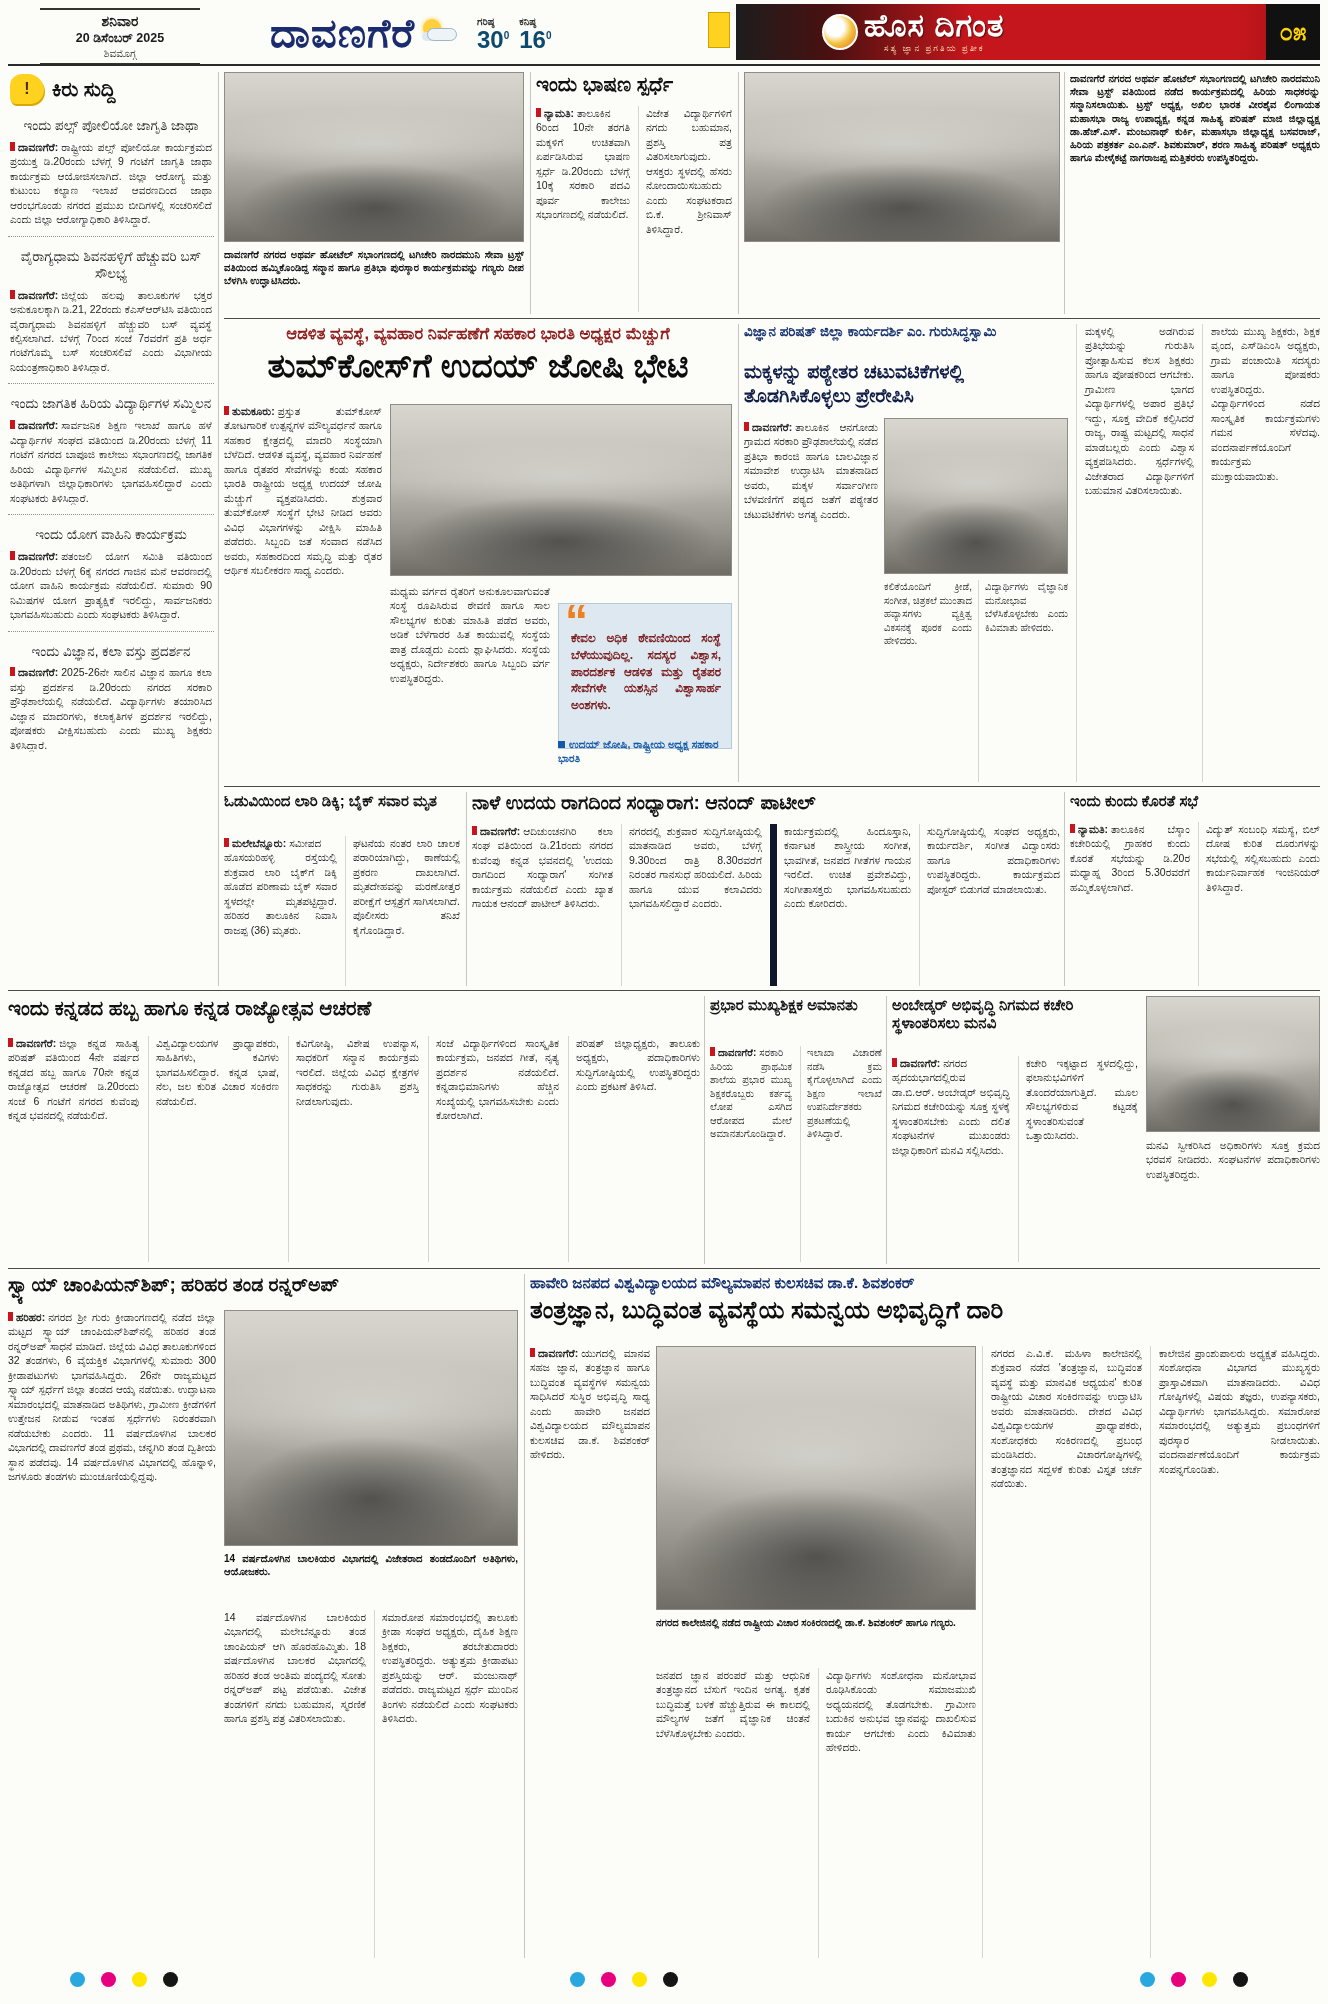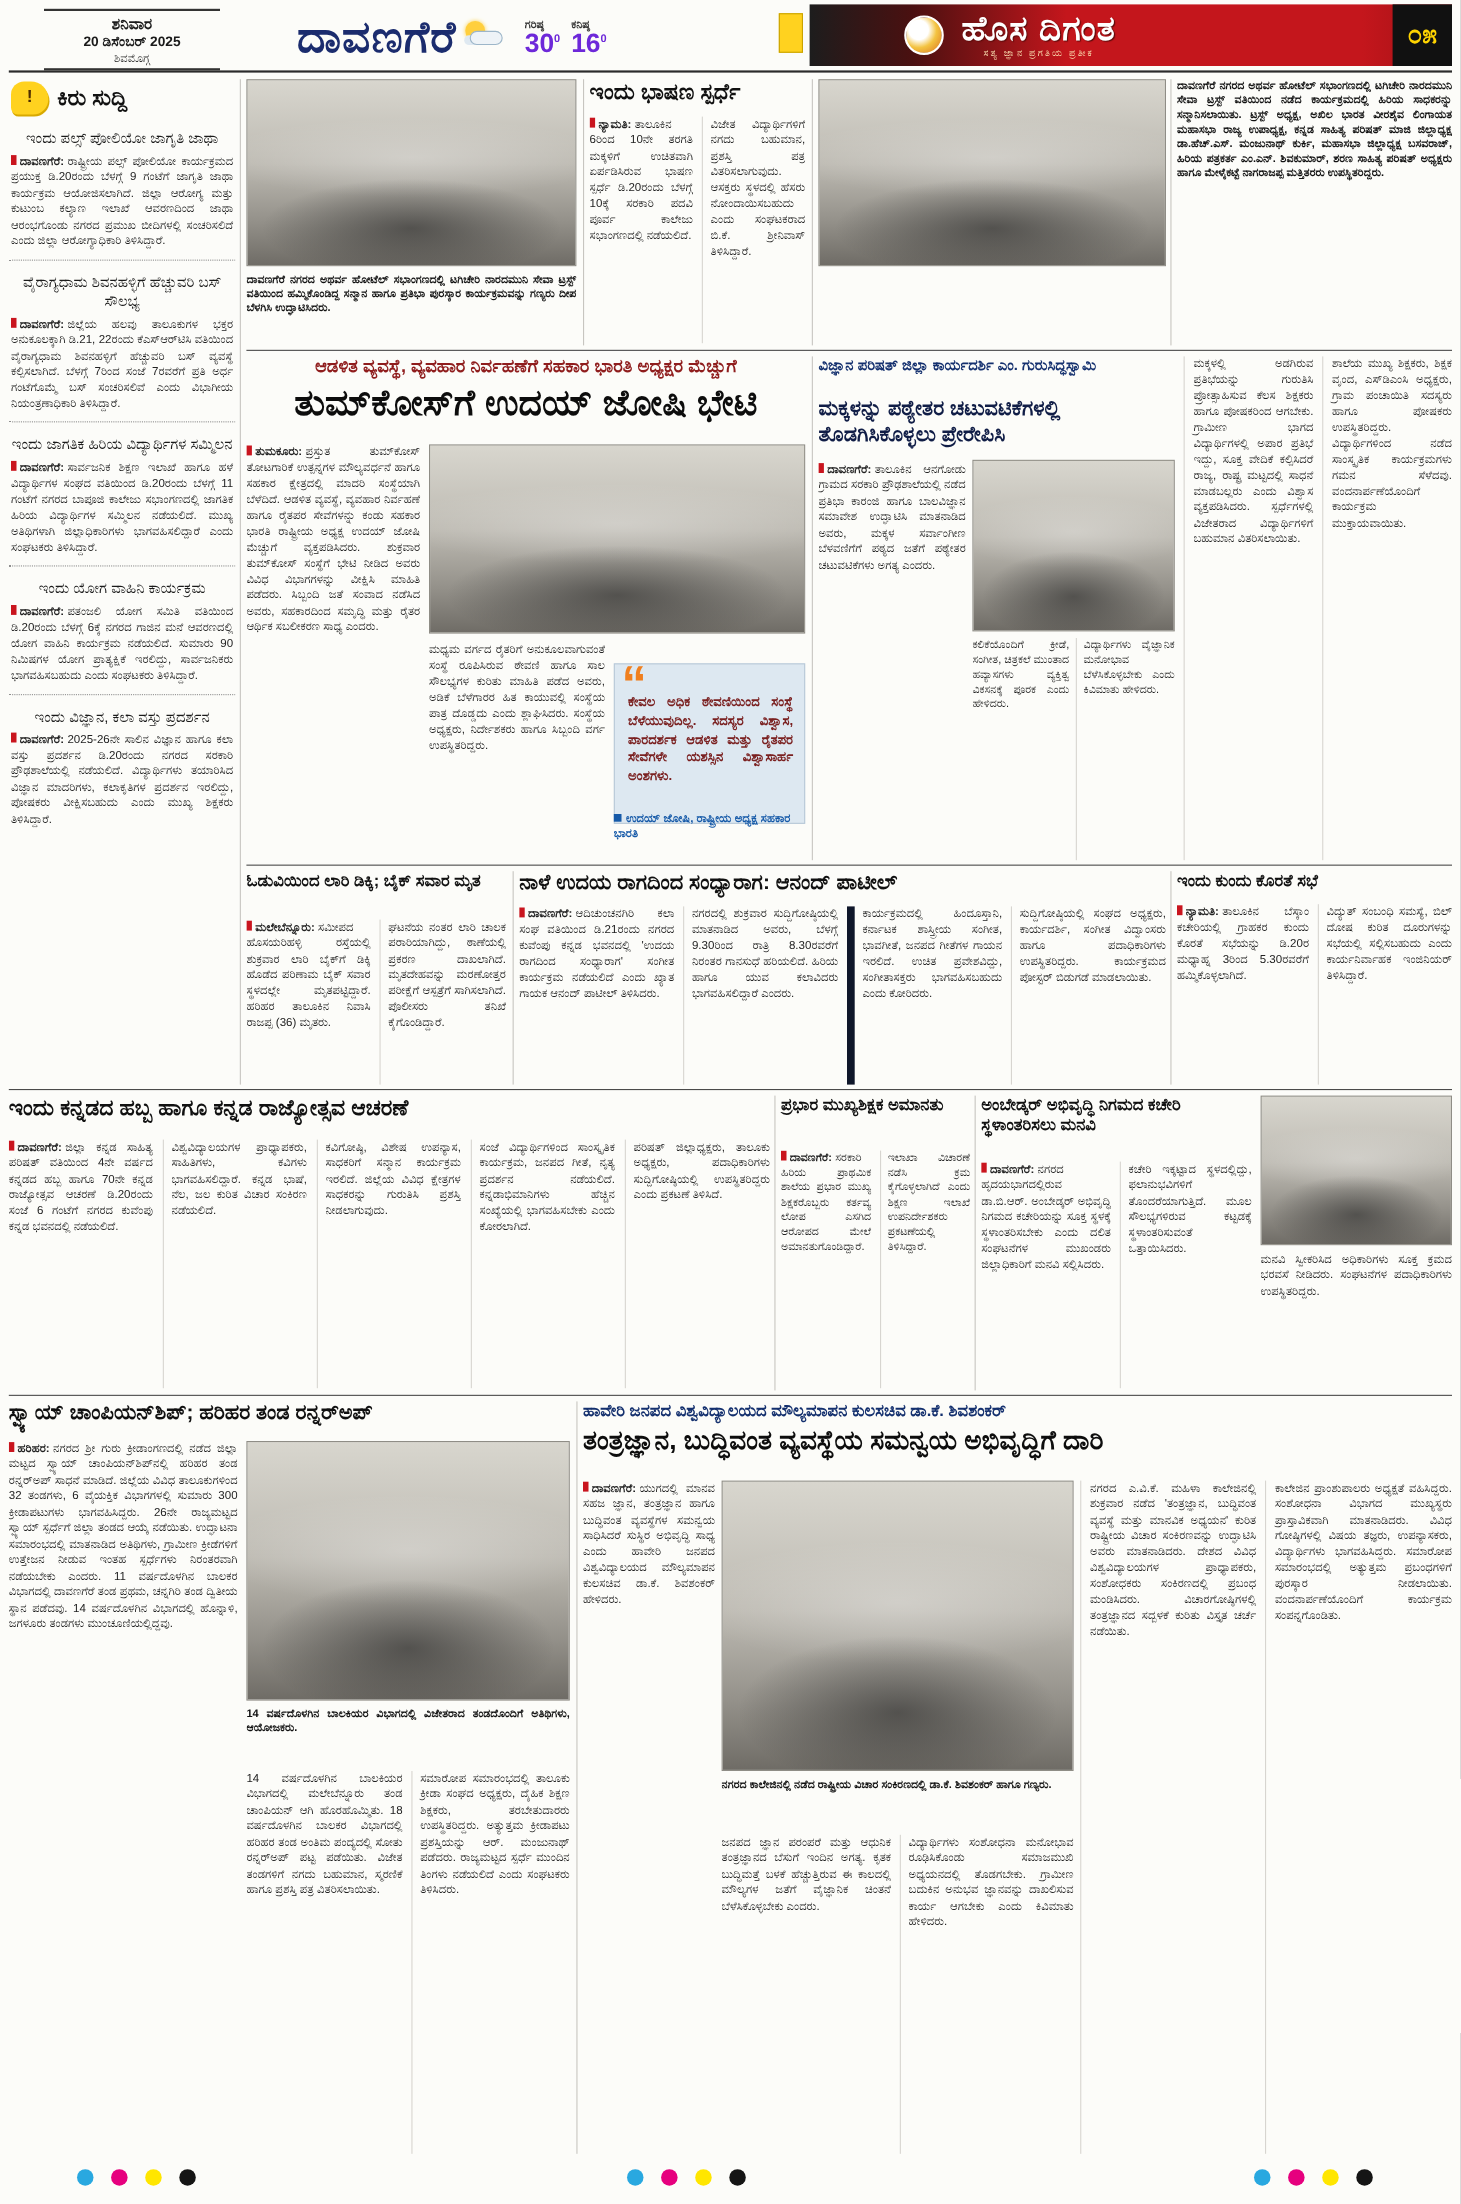--- a/index.html
+++ b/index.html
@@ -22,33 +22,33 @@
   .hrule2{position:absolute;height:2px;background:#2b2b2b}
 
   
   .datebox{text-align:center;border-top:2px solid #333;border-bottom:2px solid #333;padding:3px 0}
   .datebox .day{font-size:14px;font-weight:bold}
   .datebox .date{font-size:12.5px;font-weight:bold;margin-top:1px}
   .datebox .edition{font-size:10.5px;margin-top:1px;color:#333}
   .city{font-size:40px;font-weight:bold;color:#1b2c6e;letter-spacing:1px}
   .wgroup{display:inline-block;text-align:left;vertical-align:top;margin-left:10px}
   .wlabel{font-size:10px;font-weight:bold;color:#333;display:block}
-  .wtemp{font-size:24px;font-weight:bold;color:#6d28d9;line-height:1}
+  .wtemp{font-size:24px;font-weight:bold;color:#0c4a6e;line-height:1}
   .wtemp sup{font-size:10px}
   .wicon{position:relative;display:inline-block;width:44px;height:30px;vertical-align:middle;margin:0 4px}
   .wicon .sun{position:absolute;left:4px;top:0;width:18px;height:18px;border-radius:50%;
               background:#ffcf3d;box-shadow:0 0 4px #ffcf3d}
   .wicon .cloud{position:absolute;left:8px;top:9px;width:30px;height:13px;border-radius:10px;
               background:#eef3f7;border:1px solid #9db6c9;box-shadow:-7px 2px 0 -2px #dfe9f1}
   .masthead{background:linear-gradient(90deg,#1d1d1d 0%,#4a1010 16%,#c4161c 40%,#c4161c 86%,#9e1115 100%);
             display:flex;align-items:center;color:#fff}
   .mh-logo{width:36px;height:36px;border-radius:50%;flex:0 0 36px;margin-left:86px;
            background:radial-gradient(circle at 35% 35%,#ffffff 0 30%,#f3c341 55%,#d96d1e 100%);
            border:2px solid #fff}
-  .mh-text{margin-left:16px;text-align:center}
+  .mh-text{margin-left:6px;text-align:center}
   .mh-brand{font-size:31px;font-weight:bold;letter-spacing:1px;line-height:1.05;text-shadow:1px 1px 1px #5c0a0a}
   .mh-tag{font-size:8.5px;letter-spacing:2px;color:#ffe9b8;margin-top:1px}
   .mh-page{margin-left:auto;width:54px;height:100%;background:#111;color:#ffd400;
            display:flex;align-items:center;justify-content:center;font-size:24px;font-weight:bold}
   .mh-mark{position:absolute;background:#ffd21f;border:1px solid #caa300}
 
   
   .briefs-head{display:flex;align-items:center;gap:8px;padding:2px 2px 8px}
   .briefs-icon{width:34px;height:30px;background:#ffd21f;border-radius:12px 16px 14px 6px;
                display:flex;align-items:center;justify-content:center;

